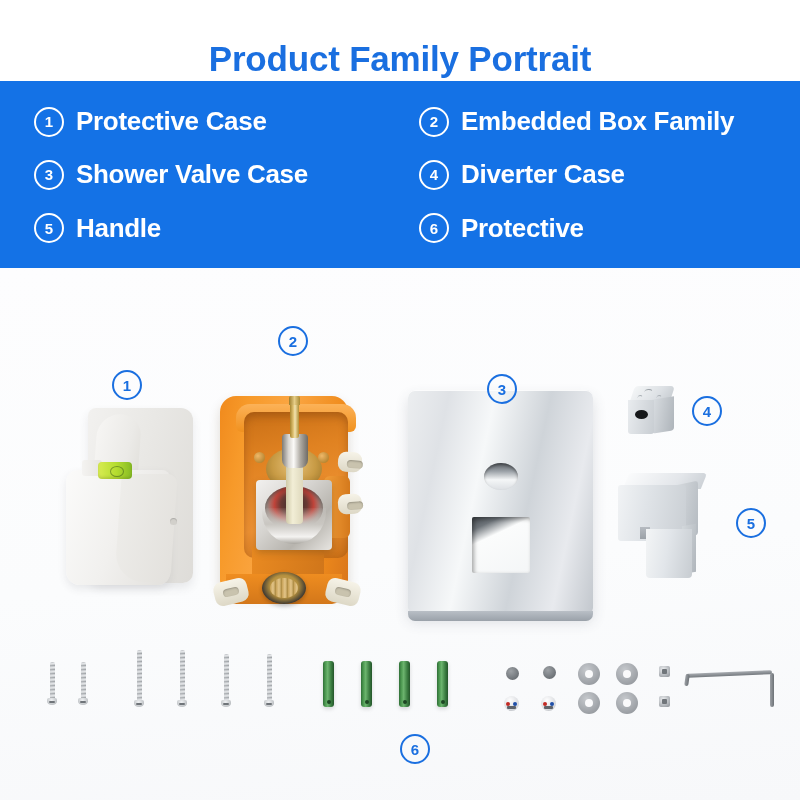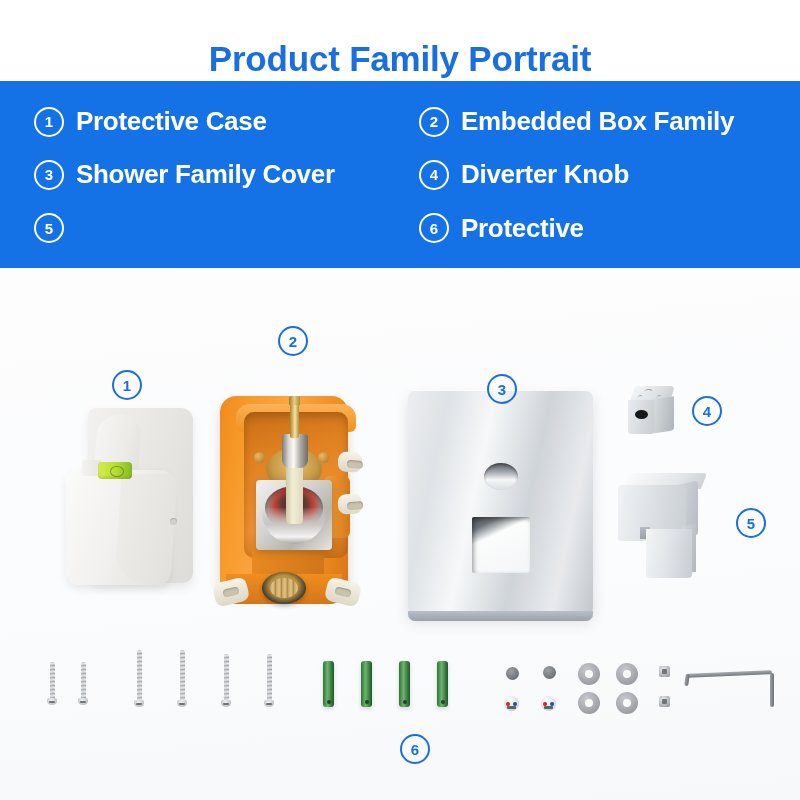--- a/index.html
+++ b/index.html
@@ -381,30 +381,31 @@
         <span class="lg-label">Protective Case</span>
       </div>
 
       <div class="legend-item">
         <span class="lg-badge">2</span>
         <span class="lg-label">Embedded Box Family</span>
       </div>
 
       <div class="legend-item">
         <span class="lg-badge">3</span>
-        <span class="lg-label">Shower Family Cover</span>
+        <span class="lg-label">Shower Valve Case</span>
       </div>
 
       <div class="legend-item">
         <span class="lg-badge">4</span>
-        <span class="lg-label">Diverter Knob</span>
+        <span class="lg-label">Diverter Case</span>
       </div>
 
       <div class="legend-item">
         <span class="lg-badge">5</span>
+        <span class="lg-label">Handle</span>
       </div>
 
       <div class="legend-item">
         <span class="lg-badge">6</span>
         <span class="lg-label">Protective</span>
       </div>
 
     </div>
   </div>
 

